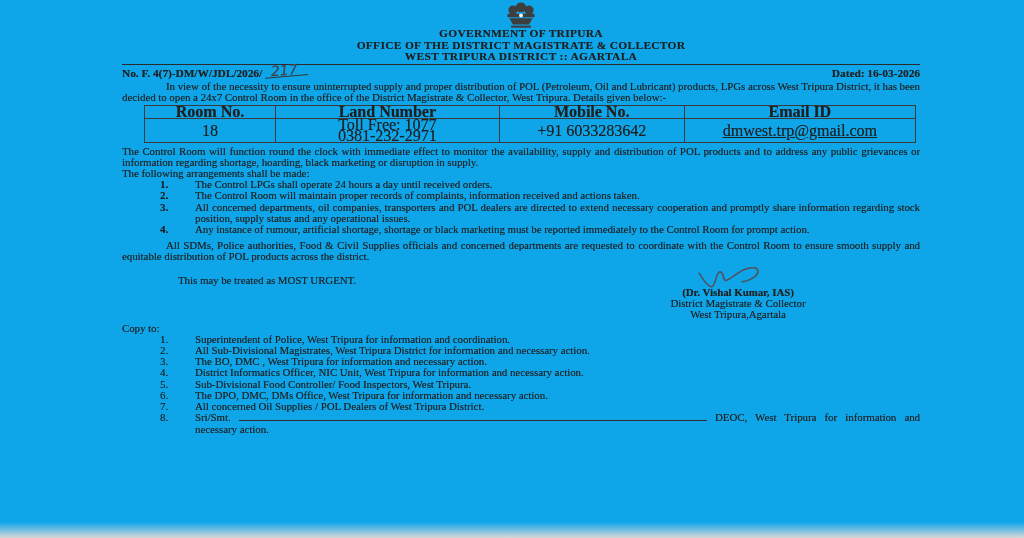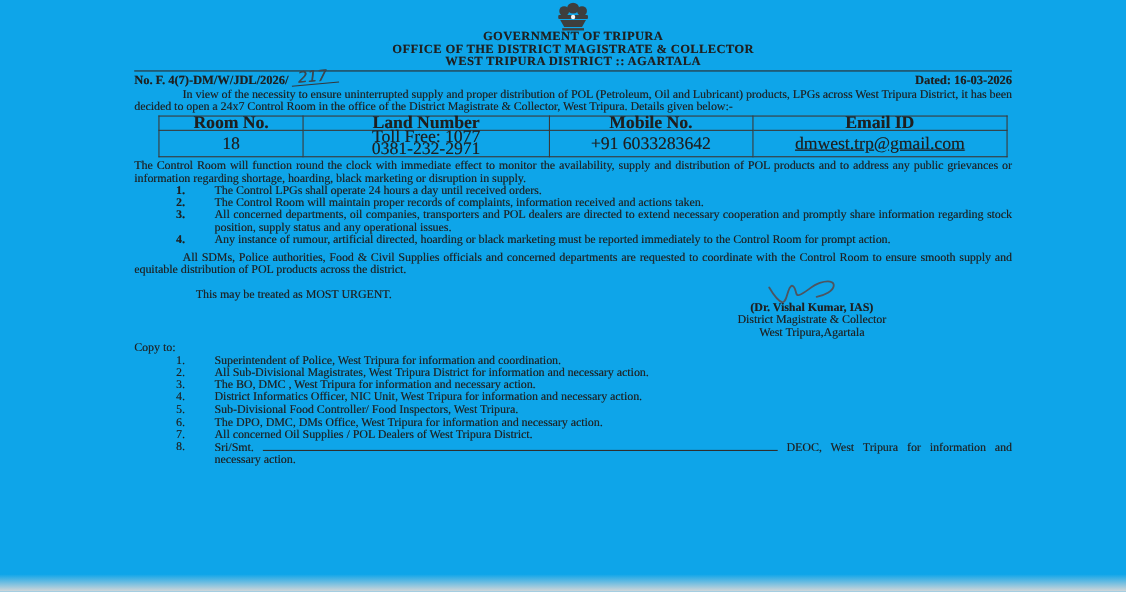--- a/index.html
+++ b/index.html
@@ -125,26 +125,27 @@
           <td class="pre">Toll Free: 1077
 0381-232-2971</td>
           <td>+91 6033283642</td>
           <td class="email">dmwest.trp@gmail.com</td>
         </tr>
       </tbody>
     </table>
 
     <div class="para" style="margin-top:3px"><span>The Control Room will function round the clock with immediate effect to monitor the </span><span class="b">availability, supply and distribution of POL products</span><span> and to address any public grievances or information regarding shortage, hoarding, black marketing or disruption in supply.</span></div>
 
+    <div>The following arrangements shall be made:</div>
 
     <ol class="num-list">
       <li><span>The Control LPGs shall operate </span><span class="b">24 hours a day</span><span> until received orders.</span></li>
       <li><span>The Control Room will maintain proper </span><span class="b">records of complaints, information received and actions taken.</span></li>
       <li><span>All concerned departments, oil companies, transporters and POL dealers are directed to </span><span class="b">extend necessary cooperation and promptly share information</span><span> regarding stock position, supply status and any operational issues.</span></li>
-      <li><span>Any instance of </span><span class="b">rumour, artificial directed, hoarding or black marketing</span><span> must be reported immediately to the Control Room for prompt action.</span></li>
+      <li><span>Any instance of </span><span class="b">rumour, artificial shortage, shortage or black marketing</span><span> must be reported immediately to the Control Room for prompt action.</span></li>
     </ol>
 
     <div class="para indent" style="margin-top:5px"><span class="b">All SDMs, Police authorities, Food &amp; Civil Supplies officials and concerned departments</span><span> are requested to coordinate with the Control Room to ensure </span><span class="b">smooth supply and equitable distribution of POL products</span><span> across the district.</span></div>
 
     <div class="sig-row">
       <div class="urgent"><span>This may be treated as </span><span class="b">MOST URGENT</span><span>.</span></div>
       <div class="signatory">
         <svg class="signature-icon" width="92" height="24" viewBox="0 0 95 26" aria-hidden="true">
           <path d="M6 5 C10 13, 14 19, 18 20.5 C21 21, 22.5 15, 24.5 10 C26.5 5, 28.5 3.5, 30.5 6.5 C32.5 9.5, 31 15.5, 35 14.5 C42 12.5, 48 6, 56 4 C64 2, 70.5 3, 69.5 8 C68.5 13, 60 16.5, 52 17.5" stroke="#4d5560" stroke-width="1.8" fill="none" stroke-linecap="round"></path>
         </svg>

